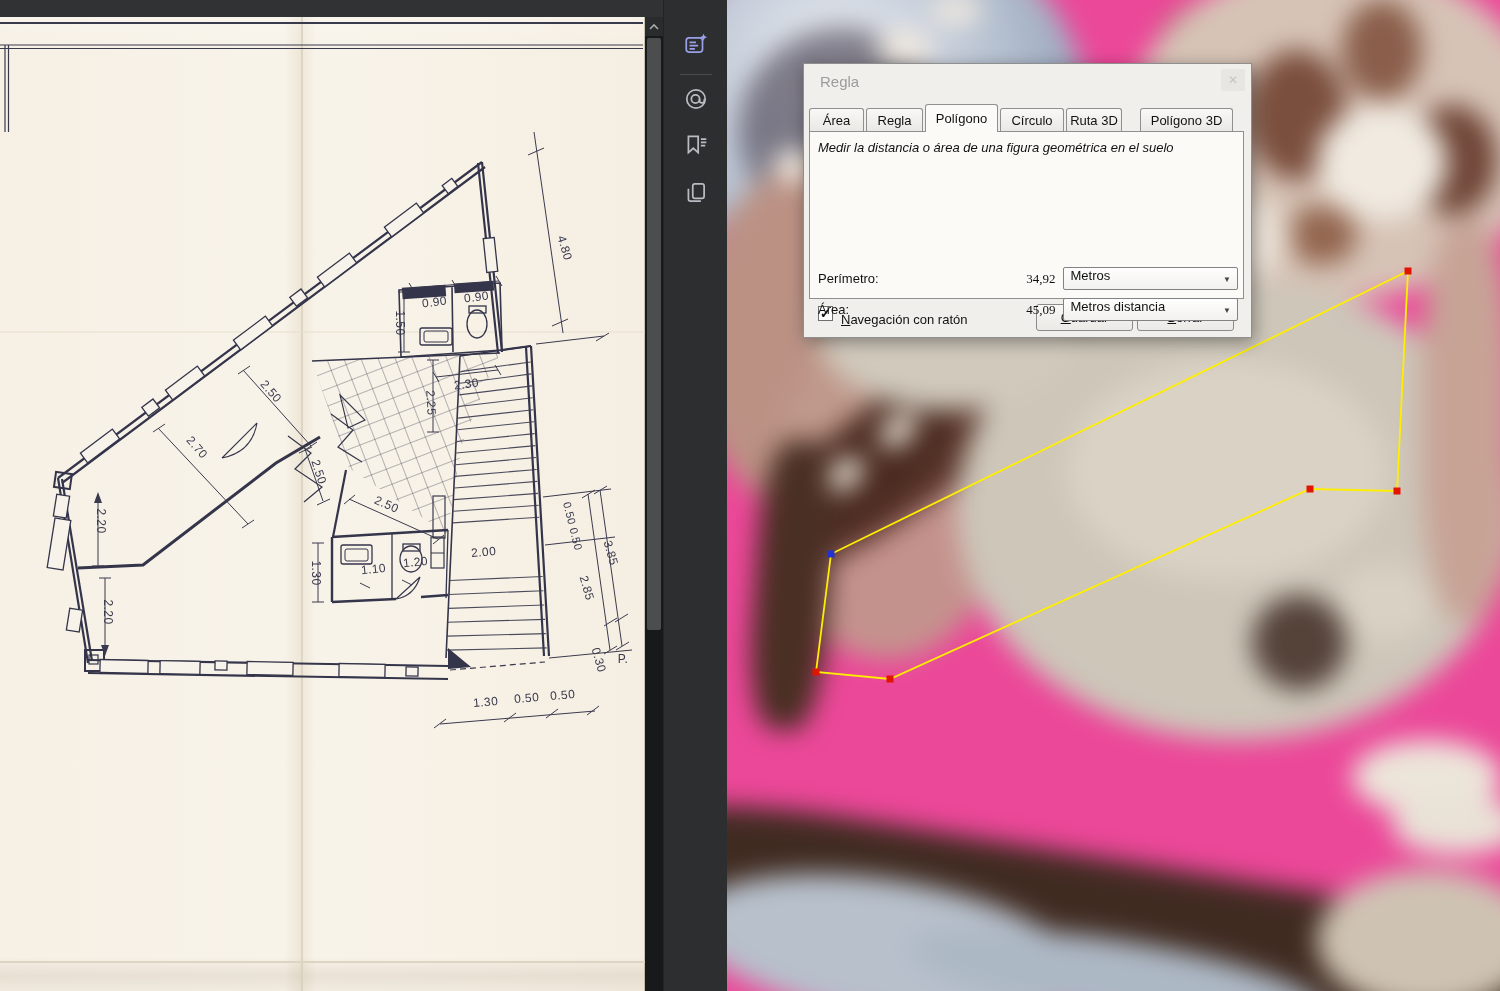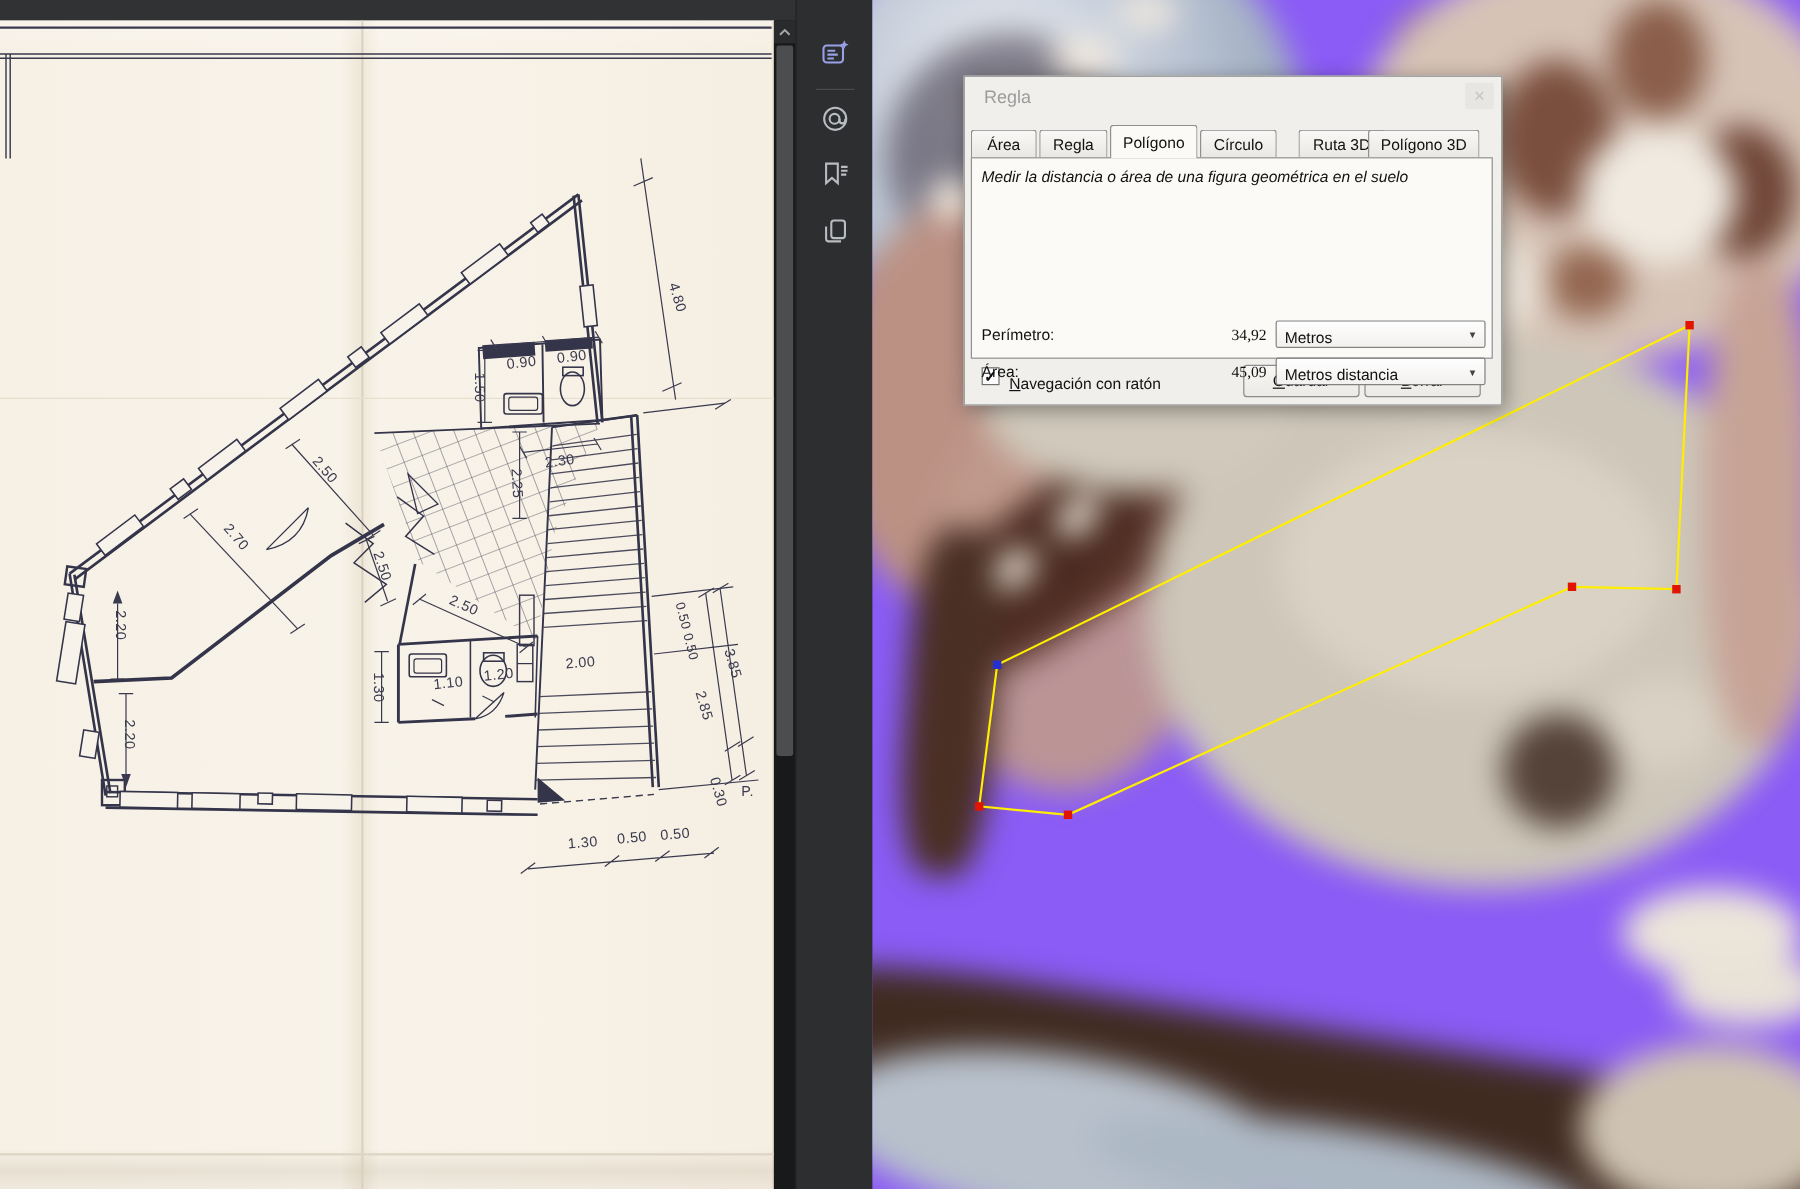--- a/index.html
+++ b/index.html
@@ -22,42 +22,42 @@
   #scrollbar{left:645px;top:17px;width:18px;height:974px;background:#18191a;}
   #scroll-up{left:0;top:0;width:18px;height:19px;background:#2a2b2d;display:flex;align-items:center;justify-content:center;}
   #scroll-thumb{left:2px;top:21px;width:14px;height:592px;background:#4b4d4f;border-radius:2px;}
 
   
   #tool-rail{left:663px;top:0;width:64px;height:991px;background:#2c2e30;border-left:1px solid #232425;}
   .rail-icon{left:19px;width:26px;height:26px;display:flex;align-items:center;justify-content:center;cursor:pointer;}
   .rail-divider{left:16px;width:32px;height:1px;background:#4a4c4e;}
 
   
-  #map{left:727px;top:0;width:773px;height:991px;background:#8b5cf6;overflow:hidden;cursor:grab;}
+  #map{left:727px;top:0;width:773px;height:991px;background:#ec4899;overflow:hidden;cursor:grab;}
   #sat-blobs{left:-30px;top:-30px;width:833px;height:1051px;filter:blur(13px);}
   .blob{position:absolute;border-radius:50%;}
   #measure-svg{left:0;top:0;width:773px;height:991px;pointer-events:none;}
 
   
   #regla{left:76px;top:63px;width:447px;height:273px;background:#f0efec;
     border:1px solid #8f8f8f;box-shadow:2px 4px 16px rgba(0,0,0,.38);font-size:13px;color:#111;}
   #regla-title{left:16px;top:9px;font-size:15px;color:#9c9c9c;}
   #regla-close{left:417px;top:5px;width:24px;height:22px;background:#e7e6e3;border-radius:2px;
     color:#c6c5c2;font-size:12px;display:flex;align-items:center;justify-content:center;cursor:pointer;}
   .tab{top:44px;height:23px;background:linear-gradient(#f9f8f6,#eae8e4);border:1px solid #8f8f8f;
     border-bottom:none;border-radius:3px 3px 0 0;display:flex;align-items:center;justify-content:center;
     padding:0 0;cursor:pointer;box-sizing:border-box;}
   .tab.active{top:40px;height:28px;background:#fbfaf7;z-index:3;}
   #tab-page{left:5px;top:67px;width:435px;height:168px;background:#fbfaf7;border:1px solid #8f8f8f;box-sizing:border-box;z-index:2;}
   #regla-desc{left:8px;top:8px;width:410px;font-style:italic;}
   .field-row{left:8px;width:420px;height:23px;display:flex;align-items:center;}
   .field-label{width:150px;}
   .field-value{width:90px;text-align:right;margin-right:7px;font-family:Liberation Serif, serif;}
   .combo{width:177px;height:23px;background:linear-gradient(#fefefe,#f2f1ee);border:1px solid #828282;
-    border-radius:2px;box-sizing:border-box;display:flex;align-items:flex-end;padding:0 20px 0 7px;
+    border-radius:2px;box-sizing:border-box;display:flex;align-items:flex-start;padding:0 20px 0 7px;
     position:relative;cursor:pointer;}
   .combo .arrow{position:absolute;right:6px;top:7px;font-size:8px;color:#444;}
   #regla-bottom{left:0;top:235px;width:447px;height:38px;}
   #nav-check{left:14px;top:7px;width:15px;height:15px;background:#fdfdfd;border:1px solid #6e6e6e;
     box-sizing:border-box;display:flex;align-items:center;justify-content:center;cursor:pointer;
     font-size:13px;font-weight:bold;color:#111;line-height:1;}
   #nav-label{left:37px;top:13px;cursor:default;}
   .dlg-btn{top:5px;width:95px;height:25px;background:linear-gradient(#f8f7f5,#eceae6);
     border:1px solid #8b8b8b;border-radius:3px;display:flex;align-items:center;justify-content:center;cursor:pointer;}
   .ul{display:inline-block;}
@@ -336,21 +336,21 @@
       </div>
     <div class="tab abs" style="left:62px;width:57px">
         <span>Regla</span>
       </div>
     <div class="tab abs active" style="left:121px;width:73px">
         <span>Polígono</span>
       </div>
     <div class="tab abs" style="left:196px;width:64px">
         <span>Círculo</span>
       </div>
-    <div class="tab abs" style="left:278px;width:72px">
+    <div class="tab abs" style="left:262px;width:56px">
         <span>Ruta 3D</span>
       </div>
     <div class="tab abs" style="left:336px;width:93px">
         <span>Polígono 3D</span>
       </div>
 
     <div id="tab-page" class="abs">
       <div id="regla-desc" class="abs">Medir la distancia o área de una figura geométrica en el suelo</div>
 
       <div class="field-row abs" style="top:135px">

